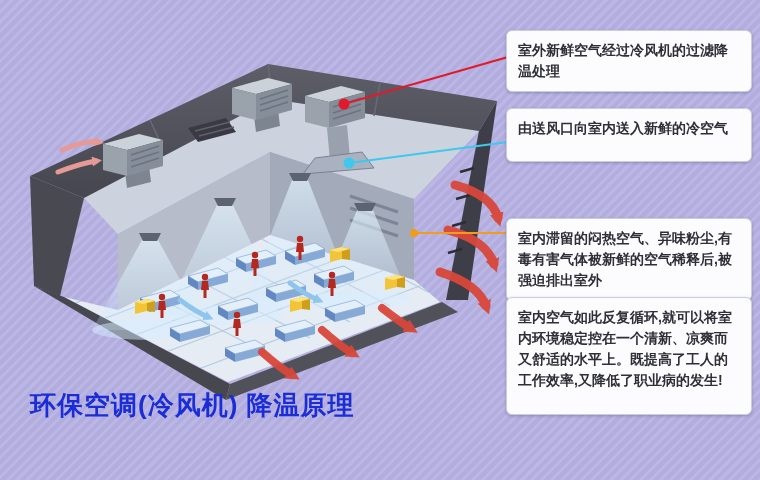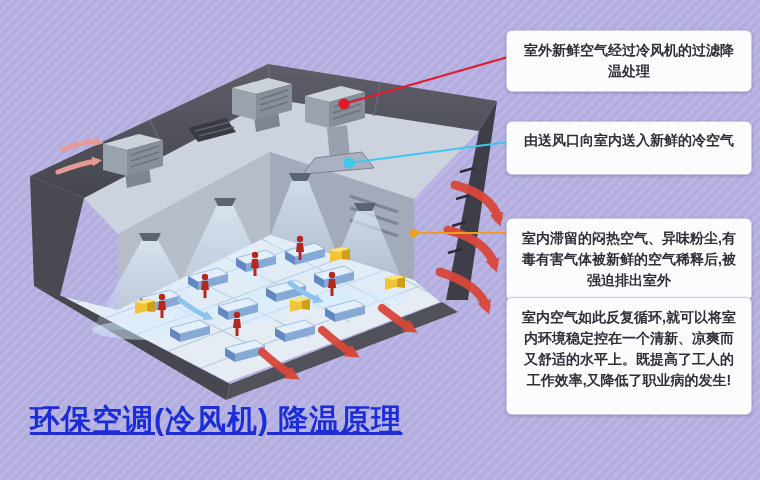--- a/index.html
+++ b/index.html
@@ -7,31 +7,30 @@
   body { font-family:"Liberation Sans", sans-serif; }
   .stage {
     position:relative; width:760px; height:480px; overflow:hidden;
     background-color:#b2addc;
     background-image:repeating-linear-gradient(135deg, #bab6e5 0px, #bab6e5 3px, #b2addc 3px, #b2addc 7px);
   }
   .illustration { position:absolute; left:0; top:0; }
   .callout {
     position:absolute; left:506px; width:246px;
     background:#fcfcfe; border:1px solid #c9cde0; border-radius:6px;
-    padding:9px 11px; box-shadow:0 1px 3px rgba(40,40,90,.28);text-align:center;
+    padding:9px 11px; box-shadow:0 1px 3px rgba(40,40,90,.28);
   }
   .callout-text {
     font-size:14px; line-height:1.5; font-weight:bold; color:#2f2f38;
     word-break:break-all;
   }
   .page-title {
-    position:absolute; left:30px; top:400px;
-    font-size:30px; font-weight:bold; color:#1b2dd6; letter-spacing:1px;
+    position:absolute; left:30px; top:388px;
+    font-size:26px; font-weight:bold; color:#1b2dd6; letter-spacing:1px;
     white-space:nowrap;
-    text-decoration:underline;
   }
 </style>
 </head>
 <body>
 
 <div class="stage">
 
   <svg class="illustration" width="760" height="480" viewBox="0 0 760 480">
     <defs>
       <marker id="arrRed" markerUnits="userSpaceOnUse" markerWidth="22" markerHeight="22" refX="5" refY="7" orient="auto">
@@ -285,21 +284,21 @@
       <circle cx="349" cy="163" r="5.5" fill="#3fc8ee"></circle>
       <line x1="414" y1="233" x2="508" y2="233" stroke="#f29b1d" stroke-width="2"></line>
       <circle cx="414" cy="233" r="4" fill="#f29b1d"></circle>
     </g>
   </svg>
 
   <div class="callout" style="top:30px; min-height:56px;">
     <p class="callout-text">室外新鲜空气经过冷风机的过滤降温处理</p>
   </div>
 
-  <div class="callout" style="top:121px; min-height:54px;font-family:Liberation Mono, monospace;">
+  <div class="callout" style="top:108px; min-height:54px;">
     <p class="callout-text">由送风口向室内送入新鲜的冷空气</p>
   </div>
 
   <div class="callout" style="top:192px; min-height:80px;margin-top:26px;">
     <p class="callout-text">室内滞留的闷热空气、异味粉尘,有毒有害气体被新鲜的空气稀释后,被强迫排出室外</p>
   </div>
 
   <div class="callout" style="top:297px; min-height:118px;">
     <p class="callout-text">室内空气如此反复循环,就可以将室内环境稳定控在一个清新、凉爽而又舒适的水平上。既提高了工人的工作效率,又降低了职业病的发生!</p>
   </div>

